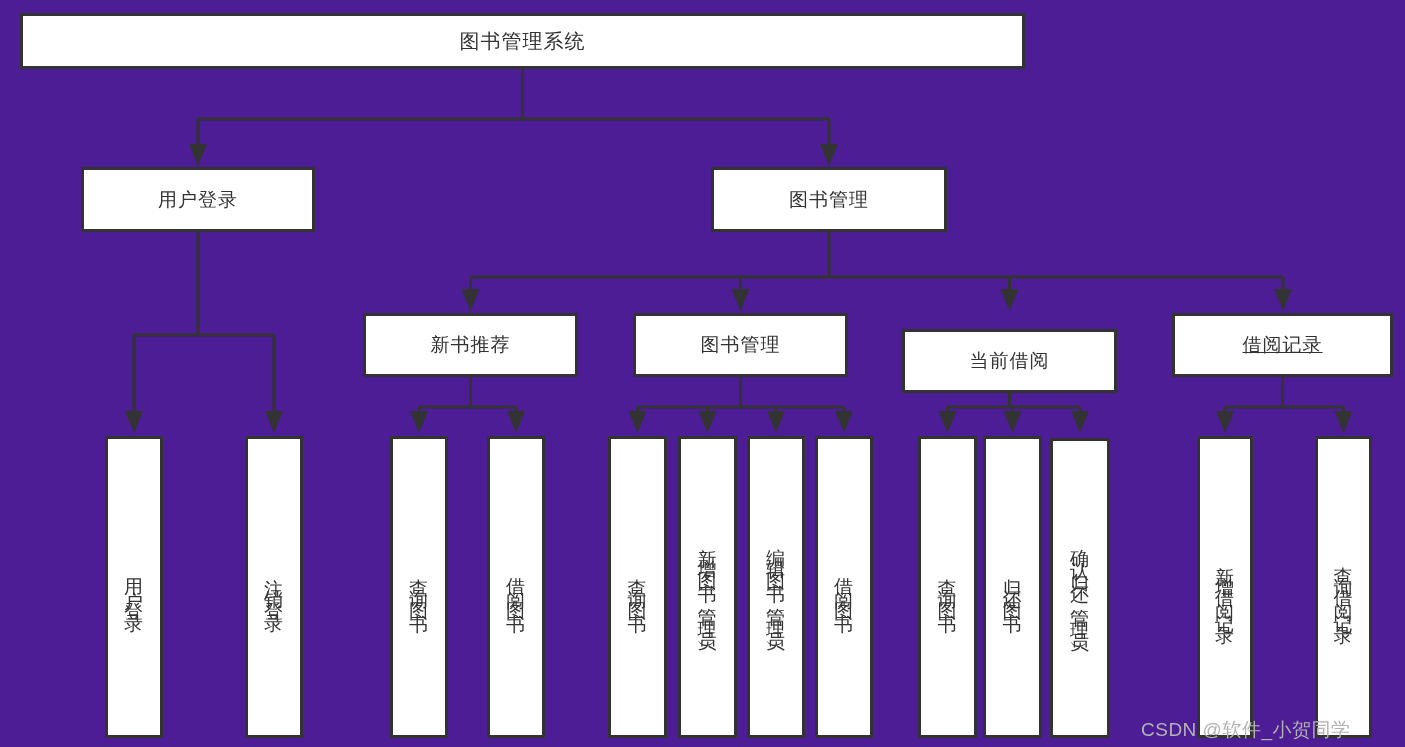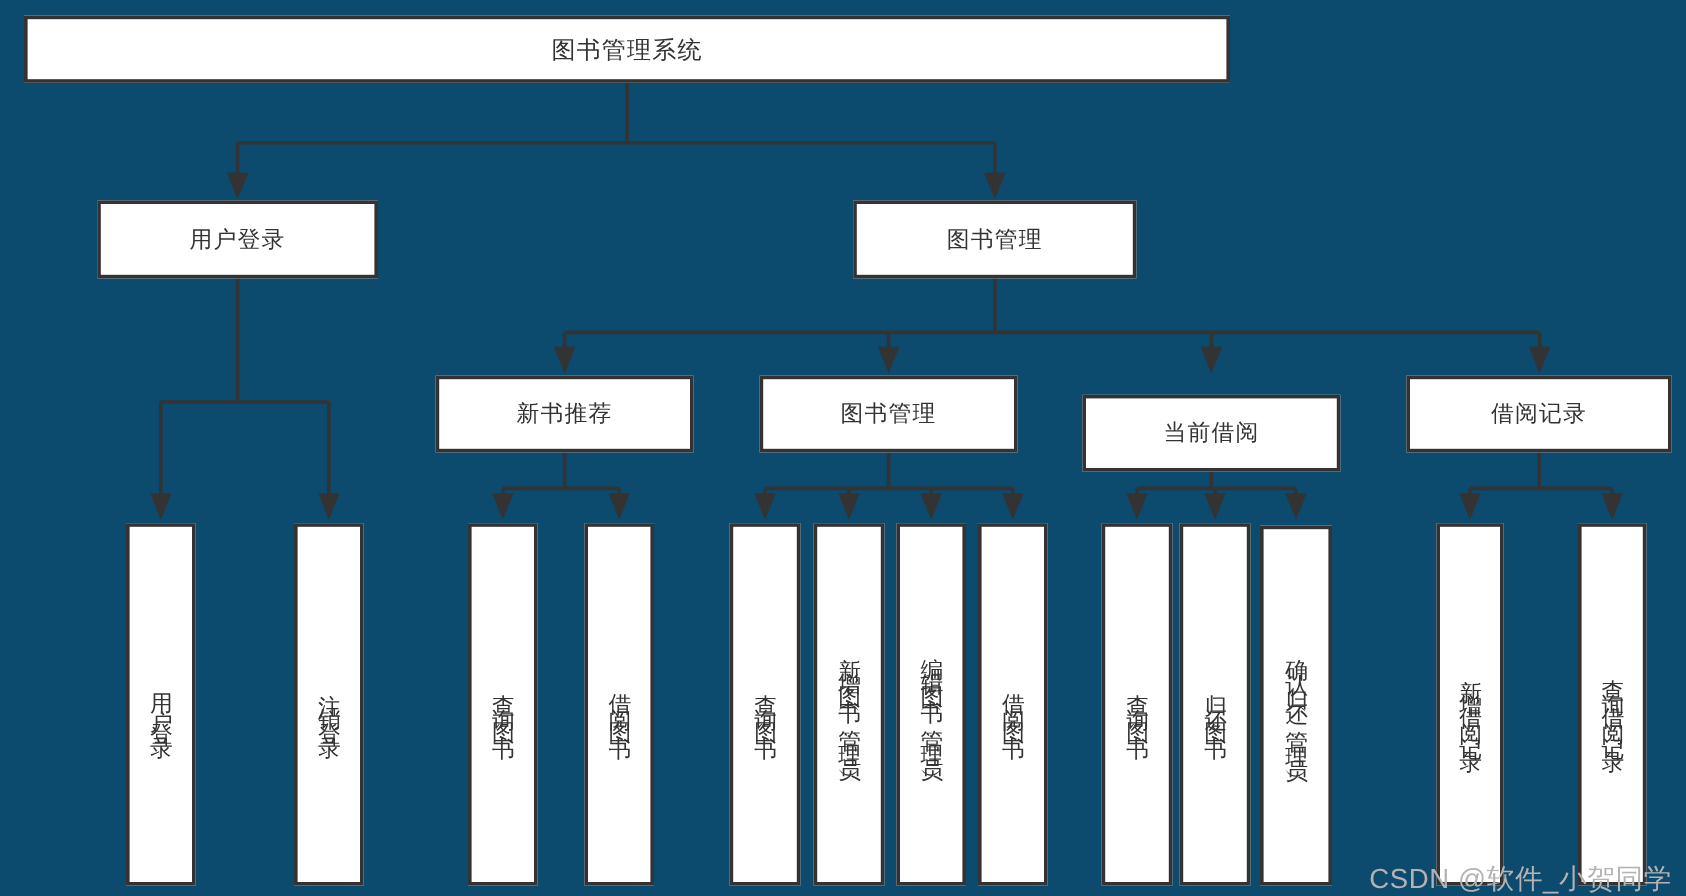--- a/index.html
+++ b/index.html
@@ -1,19 +1,19 @@
 <!DOCTYPE html>
 <html><head>
 <meta charset="utf-8">
 <style>
   html,body{margin:0;padding:0;background:#fff;}
   #stage{
     position:relative;
     width:1405px;height:747px;
-    background:#0c4a6e;
+    background:#4c1d95;
     font-family:"Liberation Sans","DejaVu Sans",sans-serif;
     overflow:hidden;
   }
   #connectors{position:absolute;left:0;top:0;pointer-events:none;}
   .hbox{
     position:absolute;box-sizing:border-box;
     border:3px solid #333333;background:#ffffff;
     display:flex;align-items:center;justify-content:center;
     font-size:19px;color:#333333;letter-spacing:1px;
     white-space:nowrap;
@@ -22,21 +22,21 @@
   .leaf{
     position:absolute;box-sizing:border-box;
     border:3px solid #333333;background:#ffffff;
     display:flex;align-items:center;justify-content:center;
     writing-mode:vertical-rl;text-orientation:mixed;
     font-size:19px;color:#333333;letter-spacing:12px;
     line-height:1;
   }
   .watermark{
     position:absolute;left:1141px;top:717px;width:245px;
-    font-size:23px;color:#b3b3b3;letter-spacing:0.5px;
+    font-size:19px;color:#b3b3b3;letter-spacing:0.5px;
     text-align:left;white-space:nowrap;z-index:5;
   }
 </style>
 </head>
 <body>
 
 <div id="stage">
 
   <svg id="connectors" width="1405" height="747" viewBox="0 0 1405 747">
     <g stroke="#333333" stroke-width="3" fill="none">
@@ -79,21 +79,21 @@
   </svg>
 
   <div class="hbox root" style="left:20px;top:13px;width:1005px;height:56px;">图书管理系统</div>
 
   <div class="hbox" style="left:81px;top:167px;width:234px;height:65px;">用户登录</div>
   <div class="hbox" style="left:363px;top:313px;width:215px;height:64px;">新书推荐</div>
 
   <div class="hbox" style="left:711px;top:167px;width:236px;height:65px;">图书管理</div>
   <div class="hbox" style="left:633px;top:313px;width:215px;height:64px;">图书管理</div>
   <div class="hbox" style="left:902px;top:313px;width:215px;height:64px;margin-top:16px;">当前借阅</div>
-  <div class="hbox" style="left:1172px;top:313px;width:221px;height:64px;">借阅记录</div>
+  <div class="hbox" style="left:1172px;top:313px;width:221px;height:64px;text-decoration:underline;">借阅记录</div>
 
   <div class="leaf" style="left:105px;top:436px;width:58px;height:302px;">用户登录</div>
   <div class="leaf" style="left:245px;top:436px;width:58px;height:302px;">注销登录</div>
 
   <div class="leaf" style="left:390px;top:436px;width:58px;height:302px;">查询图书</div>
   <div class="leaf" style="left:487px;top:436px;width:58px;height:302px;">借阅图书</div>
 
   <div class="leaf" style="left:608px;top:436px;width:59px;height:302px;">查询图书</div>
   <div class="leaf" style="left:678px;top:436px;width:59px;height:302px;">新增图书（管理员）</div>
   <div class="leaf" style="left:747px;top:436px;width:58px;height:302px;">编辑图书（管理员）</div>

